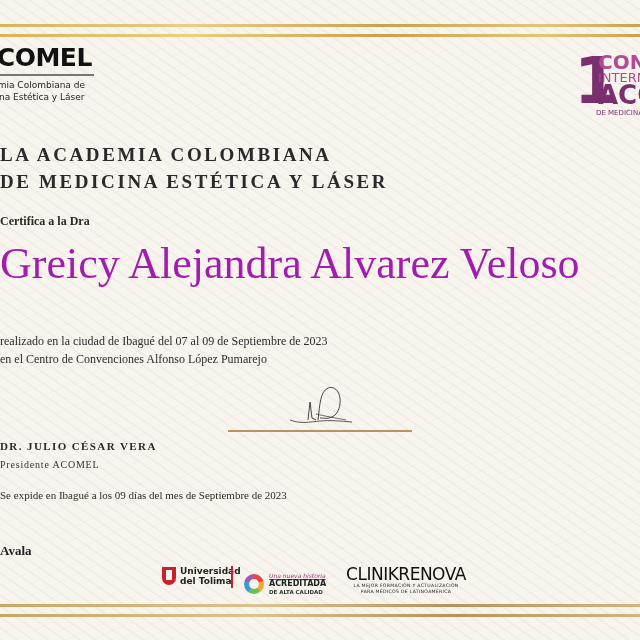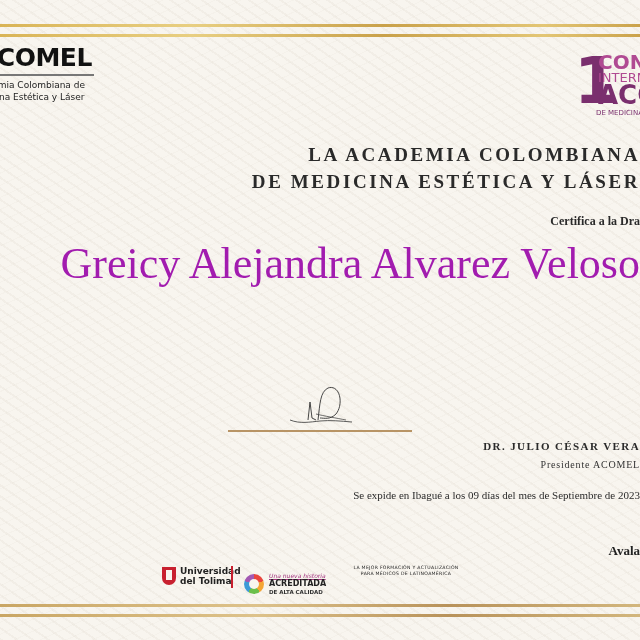--- a/index.html
+++ b/index.html
@@ -30,21 +30,21 @@
 
   
   .logo-right { position:absolute; left:574px; top:52px; height:70px; width:80px; }
   .logo-right .one { position:absolute; left:0; top:-2px; font-family:"DejaVu Sans", sans-serif; font-weight:bold;
     font-size:64px; line-height:62px; color:#7a2f6e; letter-spacing:-4px; }
   .logo-right .t1 { position:absolute; left:24px; top:0; font-family:"DejaVu Sans", sans-serif; font-size:20px; line-height:20px; color:#b04a92; font-weight:bold; }
   .logo-right .t2 { position:absolute; left:24px; top:19px; font-family:"DejaVu Sans", sans-serif; font-size:13px; line-height:14px; color:#b04a92; }
   .logo-right .t3 { position:absolute; left:24px; top:30px; font-family:"DejaVu Sans", sans-serif; font-size:26px; line-height:26px; color:#7a2f6e; font-weight:bold; }
   .logo-right .t4 { position:absolute; left:22px; top:57px; font-family:"DejaVu Sans", sans-serif; font-size:7px; color:#7a2f6e; white-space:nowrap; }
 
-  .center { position:absolute; left:0; width:640px; text-align:right; white-space:nowrap; }
+  .center { position:absolute; left:0; width:640px; text-align:left; white-space:nowrap; }
   .title { top:141px; font-size:19px; font-weight:bold; letter-spacing:2.6px; line-height:27px; color:#2a2a2a; }
   .certifica { top:214px; font-size:12px; font-weight:bold; color:#2a2a2a; }
   .name { top:236px; font-size:44px; line-height:56px; color:#a21caf; }
   .body-text { top:333px; font-size:12px; line-height:17.5px; color:#2b2b2b; }
   .sig { position:absolute; left:280px; top:384px; width:80px; height:42px; }
   .sig-line { position:absolute; left:228px; top:430px; width:184px; height:1.5px; background:#b89465; }
   .signer { top:440px; font-size:11px; font-weight:bold; letter-spacing:1.4px; color:#2a2a2a; }
   .signer-role { top:459px; font-size:10px; letter-spacing:0.8px; color:#333; }
   .issued { top:489px; font-size:11px; color:#2b2b2b; }
   .avala { top:543px; font-size:13px; font-weight:bold; color:#222; }
@@ -95,20 +95,22 @@
 
 <div class="center title">
   <div>LA ACADEMIA COLOMBIANA</div>
   <div>DE MEDICINA ESTÉTICA Y LÁSER</div>
 </div>
 
 <div class="center certifica">Certifica a la Dra</div>
 <div class="center name">Greicy Alejandra Alvarez Veloso</div>
 
 <div class="center body-text">
+  <div>realizado en la ciudad de Ibagué del 07 al 09 de Septiembre de 2023</div>
+  <div>en el Centro de Convenciones Alfonso López Pumarejo</div>
 </div>
 
 <svg class="sig" viewBox="0 0 80 42">
   <path d="M10 36 C20 40, 30 38, 40 37 C50 36, 60 37, 72 38" stroke="#333" stroke-width="0.8" fill="none"></path>
   <path d="M28 36 L30 18 L32 34 L36 36" stroke="#333" stroke-width="0.9" fill="none"></path>
   <path d="M38 36 C40 20, 40 8, 48 4 C60 0, 64 20, 56 30 C50 36, 44 34, 40 34" stroke="#333" stroke-width="0.9" fill="none"></path>
   <path d="M36 30 C44 32, 56 34, 66 36" stroke="#333" stroke-width="0.7" fill="none"></path>
 </svg>
 <div class="sig-line"></div>
 <div class="center signer">DR. JULIO CÉSAR VERA</div>
@@ -129,15 +131,16 @@
 <div class="sponsor acr">
   <div class="ring"></div>
   <div class="col">
     <div class="l1">Una nueva historia</div>
     <div class="l2">ACREDITADA</div>
     <div class="l3">DE ALTA CALIDAD</div>
   </div>
 </div>
 
 <div class="sponsor clk">
+  <div class="n">CLINIKRENOVA</div>
   <div class="s">LA MEJOR FORMACIÓN Y ACTUALIZACIÓN</div>
   <div class="s">PARA MÉDICOS DE LATINOAMÉRICA</div>
 </div>
 
 </body></html>

